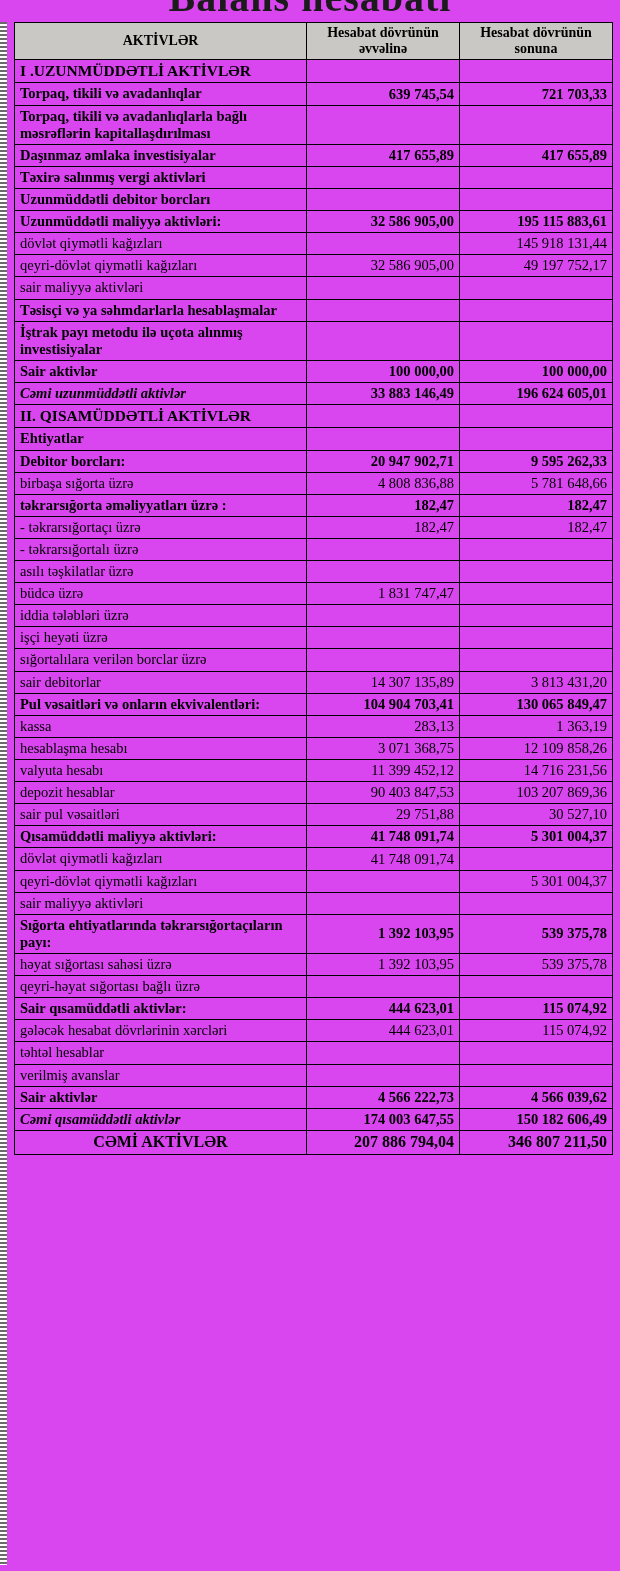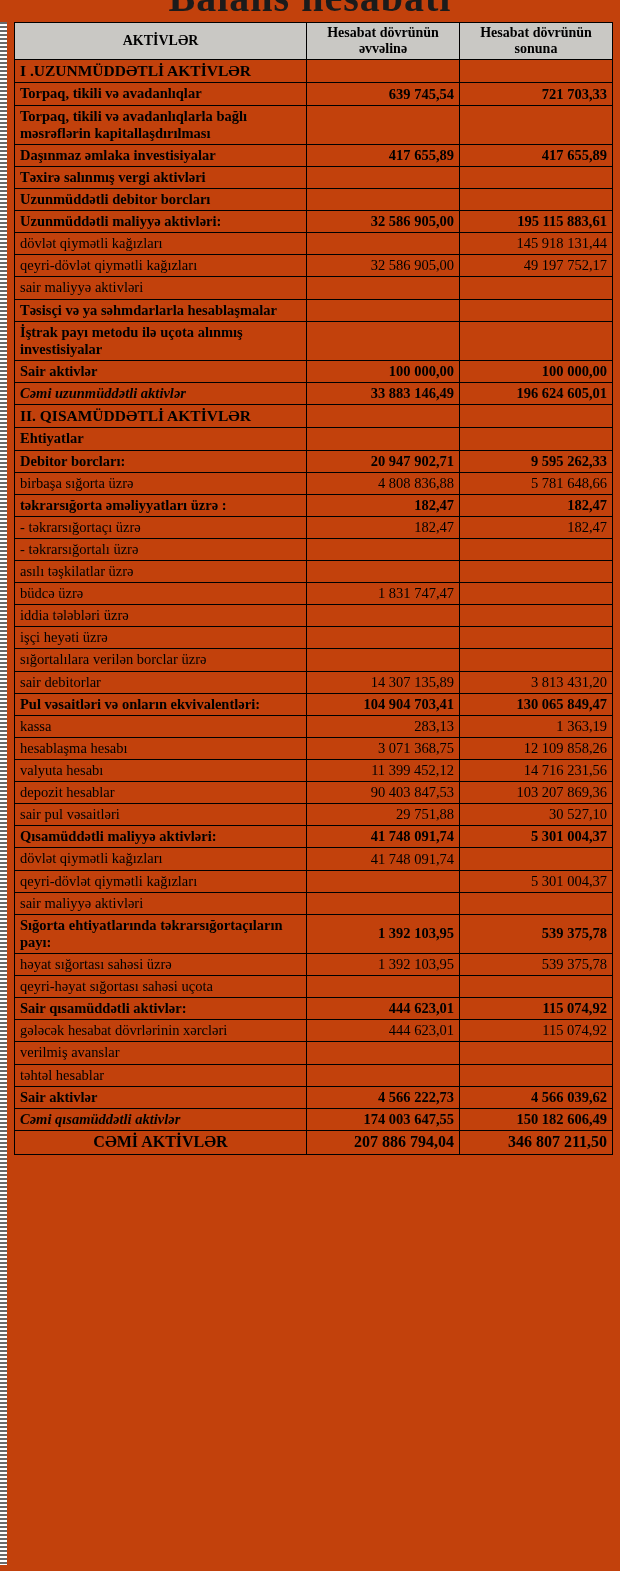--- a/index.html
+++ b/index.html
@@ -11,21 +11,21 @@
     width: 620px;
     font-family: "Liberation Serif", serif;
     color: #000000;
   }
   .page {
     position: relative;
     width: 620px;
     min-height: 1571px;
     box-sizing: border-box;
     padding: 0;
-    background: #c2410c;
+    background: #d946ef;
   }
   .title-strip {
     height: 22px;
     overflow: hidden;
     position: relative;
   }
   .title-strip .title-text {
     position: absolute;
     left: 0;
     right: 0;
@@ -321,41 +321,41 @@
             <td class="label bold">Sığorta ehtiyatlarında təkrarsığortaçıların payı:</td>
             <td class="val bold">1 392 103,95</td>
             <td class="val bold">539 375,78</td>
           </tr>
           <tr>
             <td class="label indent">həyat sığortası sahəsi üzrə</td>
             <td class="val">1 392 103,95</td>
             <td class="val">539 375,78</td>
           </tr>
           <tr>
-            <td class="label indent">qeyri-həyat sığortası sahəsi uçota</td>
+            <td class="label indent">qeyri-həyat sığortası bağlı üzrə</td>
             <td class="val"></td>
             <td class="val"></td>
           </tr>
           <tr>
             <td class="label bold">Sair qısamüddətli aktivlər:</td>
             <td class="val bold">444 623,01</td>
             <td class="val bold">115 074,92</td>
           </tr>
           <tr>
             <td class="label indent">gələcək hesabat dövrlərinin xərcləri</td>
             <td class="val">444 623,01</td>
             <td class="val">115 074,92</td>
           </tr>
           <tr>
+            <td class="label indent">təhtəl hesablar</td>
+            <td class="val"></td>
+            <td class="val"></td>
+          </tr>
+          <tr>
             <td class="label indent">verilmiş avanslar</td>
-            <td class="val"></td>
-            <td class="val"></td>
-          </tr>
-          <tr>
-            <td class="label indent">təhtəl hesablar</td>
             <td class="val"></td>
             <td class="val"></td>
           </tr>
           <tr>
             <td class="label bold">Sair aktivlər</td>
             <td class="val bold">4 566 222,73</td>
             <td class="val bold">4 566 039,62</td>
           </tr>
           <tr>
             <td class="label ital center">Cəmi qısamüddətli aktivlər</td>

